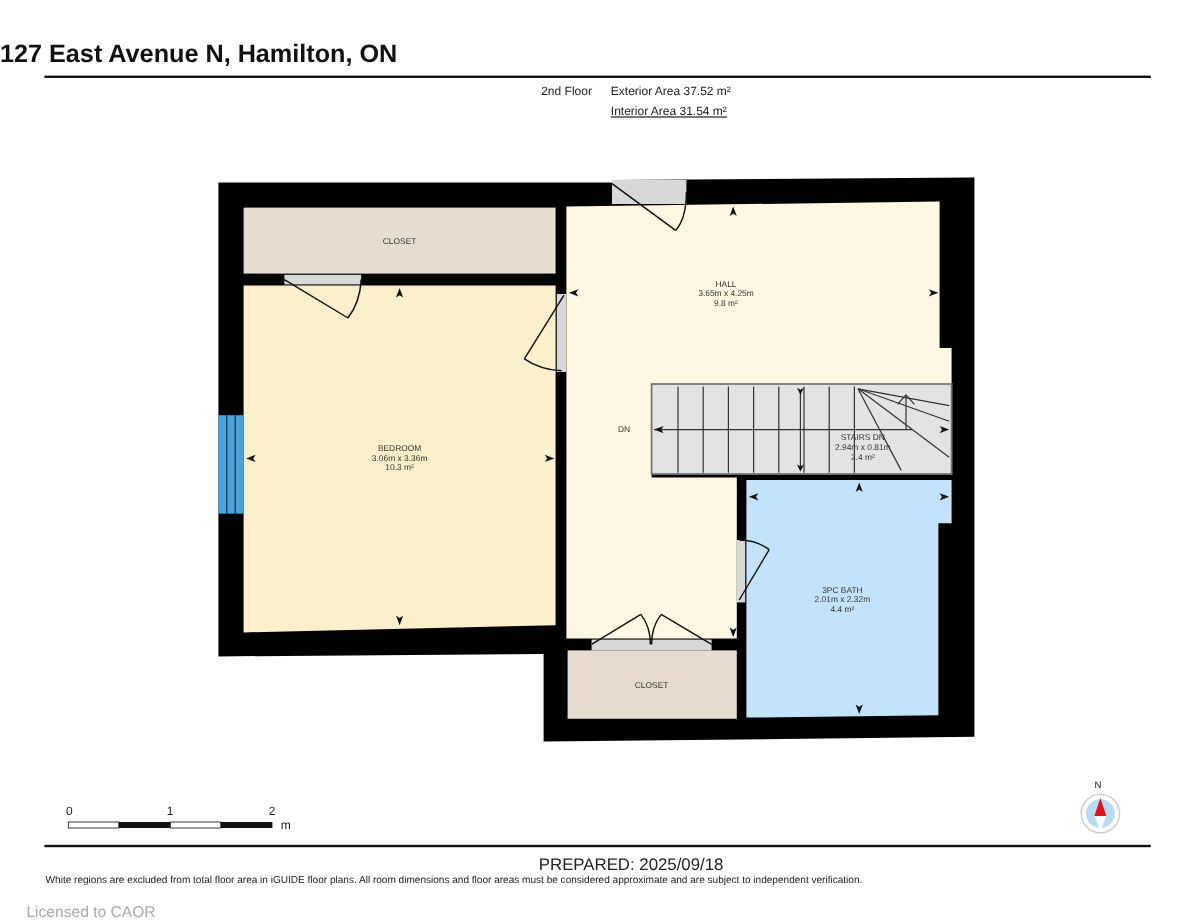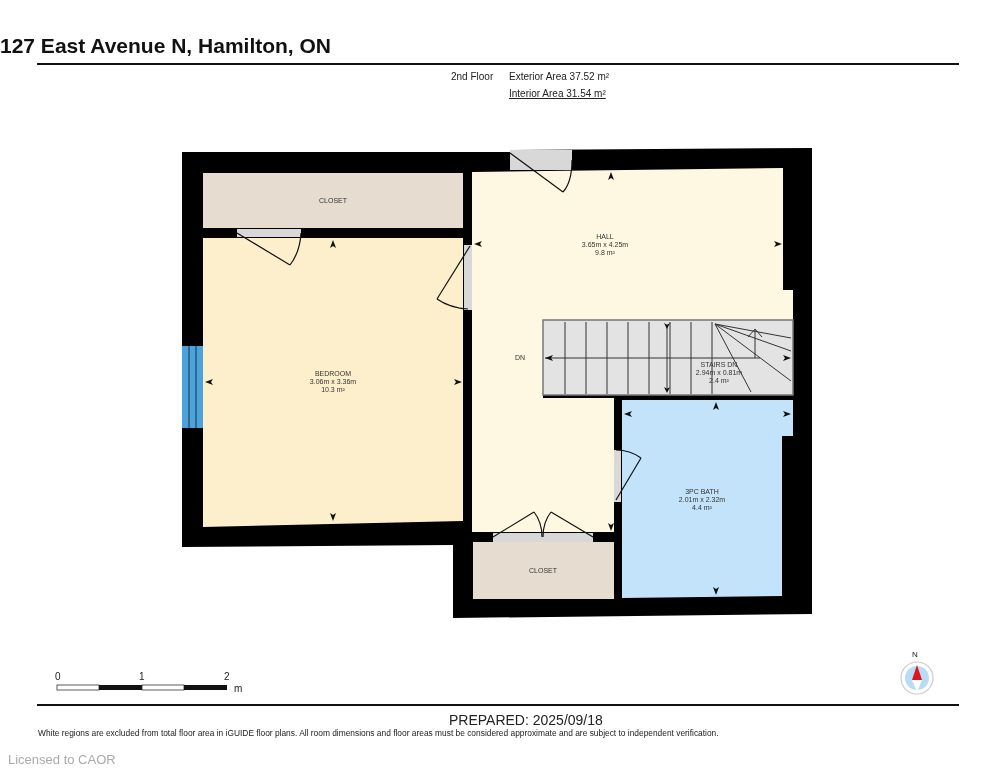--- a/index.html
+++ b/index.html
@@ -6,21 +6,21 @@
   body { width:995px; height:768px; position:relative; overflow:hidden; font-family:"Liberation Sans", sans-serif; color:#222; }
   .title { position:absolute; left:0; width:995px; top:34px; text-align:left; font-size:21px; font-weight:bold; color:#111; }
   .rule { position:absolute; left:37px; width:922px; height:2px; background:#111; }
   .floor-label { position:absolute; left:451px; top:71px; font-size:10px; font-weight:normal; }
   .area-line { position:absolute; left:509px; font-size:10px; color:#222; }
   svg.plan { position:absolute; left:0; top:0; }
   .room-text { font-family:"Liberation Sans", sans-serif; font-size:7px; fill:#333; text-anchor:middle; }
   .scale-label { position:absolute; font-size:10px; color:#222; }
   .prepared { position:absolute; left:449px; top:712px; font-size:14px; color:#222; }
   .disclaimer { position:absolute; left:38px; top:728px; font-size:8.4px; color:#222; }
-  .license { position:absolute; left:8px; top:752px; font-size:13px; color:#aaa; }
+  .license { position:absolute; left:22px; top:752px; font-size:13px; color:#aaa; }
   .compass-n { position:absolute; left:912px; top:650px; font-size:8px; color:#222; }
 </style>
 </head>
 <body>
 
 <div class="title">127 East Avenue N, Hamilton, ON</div>
 <div class="rule" style="top:63px;"></div>
 <div class="floor-label">2nd Floor</div>
 <div class="area-line" style="top:71px;">Exterior Area 37.52 m²</div>
 <div class="area-line" style="top:88px;text-decoration:underline;">Interior Area 31.54 m²</div>

